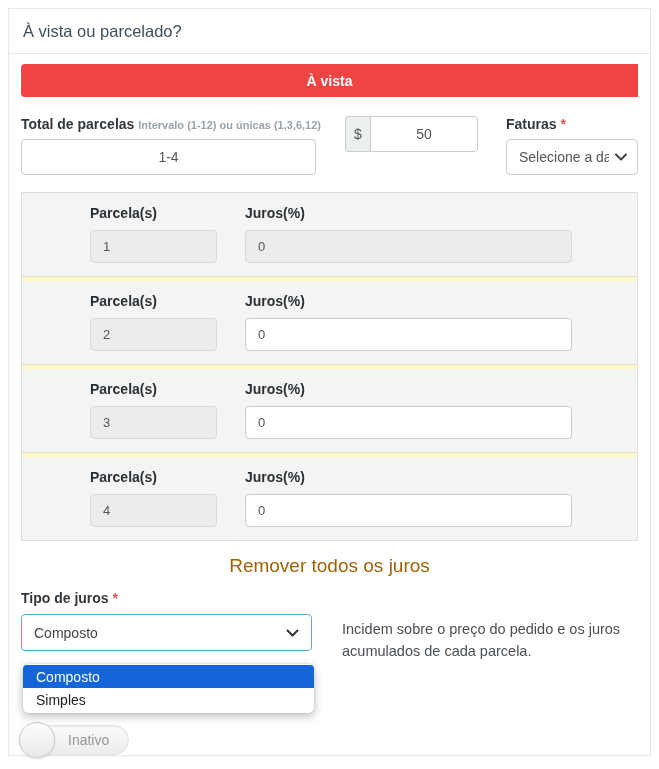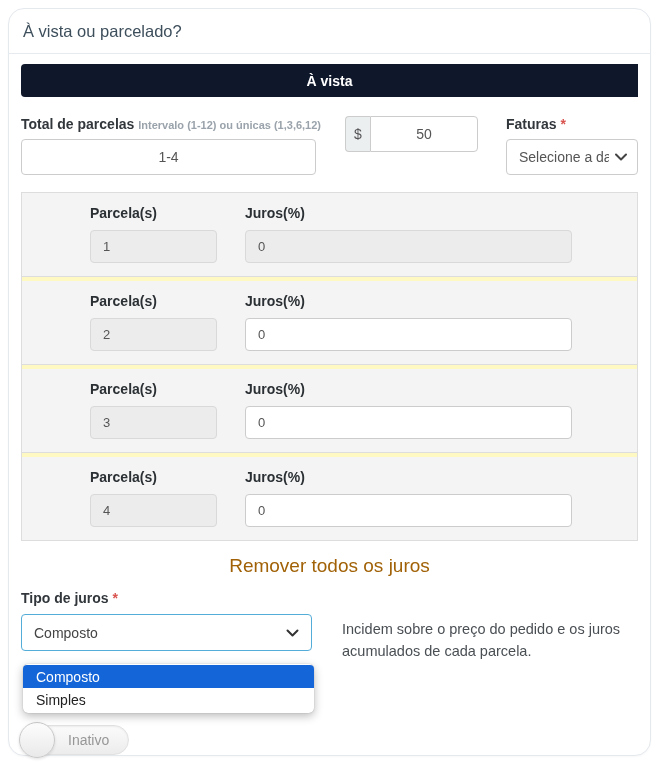--- a/index.html
+++ b/index.html
@@ -1,35 +1,35 @@
 <!DOCTYPE html>
 <html><head>
 <meta charset="utf-8">
 <style>
   * { margin:0; padding:0; box-sizing:border-box; }
   html,body { width:659px; height:769px; background:#ffffff; font-family:"Liberation Sans", sans-serif; }
   .card {
     margin:8px; width:643px; height:748px;
-    background:#fff; border:1px solid #e4e9ee; border-radius:16px;
+    background:#fff; border:1px solid #e4e9ee; border-radius:0;
     box-shadow:0 1px 2px rgba(0,0,0,0.03);
     overflow:visible; position:relative;
   }
   .card-header {
     padding:13px 14px 12px; border-bottom:1px solid #e7ebef;
     font-size:16.5px; color:#3e4f5c;
   }
   .card-body { padding:10px 12px 28px; position:relative; }
 
   
   .tabs { display:flex; height:33px; margin-bottom:19px; }
   .tab {
     flex:1; display:flex; align-items:center; justify-content:center;
     color:#fff; font-weight:bold; font-size:14px; cursor:pointer;
   }
-  .tab-left  { background:#0f172a; border-radius:4px 0 0 4px; }
+  .tab-left  { background:#ef4444; border-radius:4px 0 0 4px; }
   .tab-right { background:#2fabd0; border-radius:0 4px 4px 0; }
 
   
   .form-row { display:flex; justify-content:space-between; margin-bottom:17px; }
   .field label { display:block; font-size:14px; color:#32373c; font-weight:bold; margin-bottom:7px; white-space:nowrap; }
   .hint { font-size:11px; color:#9aa3ab; font-weight:bold; }
   .req { color:#d9534f; font-weight:bold; }
   .field-total { width:295px; }
   .field-min   { width:133px; }
   .field-fat   { width:132px; }

